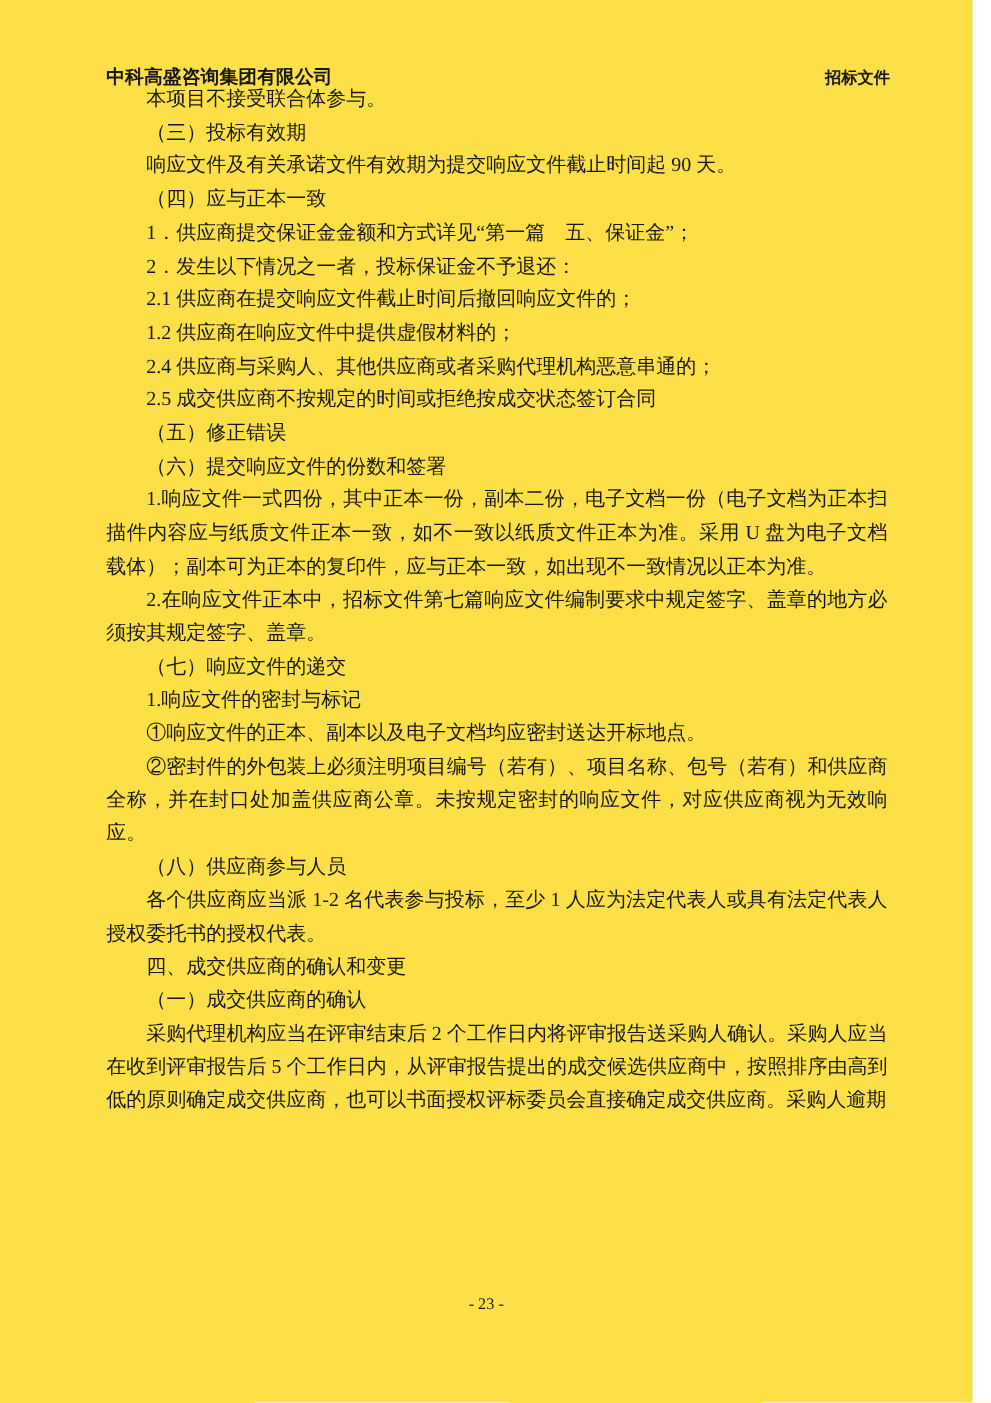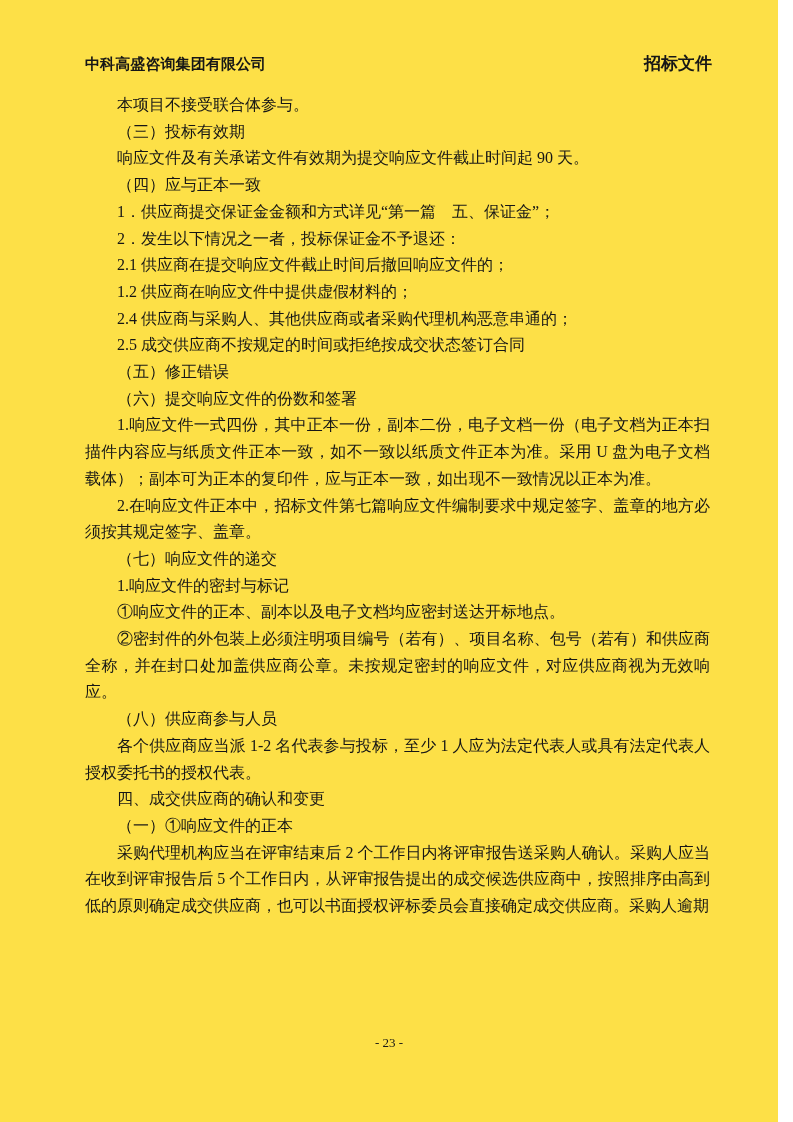--- a/index.html
+++ b/index.html
@@ -24,26 +24,26 @@
     display: flex;
     justify-content: space-between;
     align-items: baseline;
     font-weight: bold;
   }
   .header-company {
     font-size: 15px;
     letter-spacing: 0.1px;
   }
   .header-doclabel {
-    font-size: 17px;
+    font-size: 13px;
   }
   .content {
     position: absolute;
     left: 85px;
-    top: 92px;
+    top: 67px;
     width: 625px;
     font-size: 16px;
     line-height: 26.7px;
     text-align: justify;
   }
   .para {
     margin: 0;
     padding: 0;
     text-indent: 32px;
   }
@@ -81,21 +81,21 @@
       <p class="para">（六）提交响应文件的份数和签署</p>
       <p class="para">1.响应文件一式四份，其中正本一份，副本二份，电子文档一份（电子文档为正本扫描件内容应与纸质文件正本一致，如不一致以纸质文件正本为准。采用 U 盘为电子文档载体）；副本可为正本的复印件，应与正本一致，如出现不一致情况以正本为准。</p>
       <p class="para">2.在响应文件正本中，招标文件第七篇响应文件编制要求中规定签字、盖章的地方必须按其规定签字、盖章。</p>
       <p class="para">（七）响应文件的递交</p>
       <p class="para">1.响应文件的密封与标记</p>
       <p class="para">①响应文件的正本、副本以及电子文档均应密封送达开标地点。</p>
       <p class="para">②密封件的外包装上必须注明项目编号（若有）、项目名称、包号（若有）和供应商全称，并在封口处加盖供应商公章。未按规定密封的响应文件，对应供应商视为无效响应。</p>
       <p class="para">（八）供应商参与人员</p>
       <p class="para">各个供应商应当派 1-2 名代表参与投标，至少 1 人应为法定代表人或具有法定代表人授权委托书的授权代表。</p>
       <p class="para">四、成交供应商的确认和变更</p>
-      <p class="para">（一）①响应文件的正本</p>
+      <p class="para">（一）成交供应商的确认</p>
       <p class="para">采购代理机构应当在评审结束后 2 个工作日内将评审报告送采购人确认。采购人应当在收到评审报告后 5 个工作日内，从评审报告提出的成交候选供应商中，按照排序由高到低的原则确定成交供应商，也可以书面授权评标委员会直接确定成交供应商。采购人逾期</p>
     </div>
 
   <div class="footer">
     <span>- 23 -</span>
   </div>
 
 </div>
 
 </body></html>

